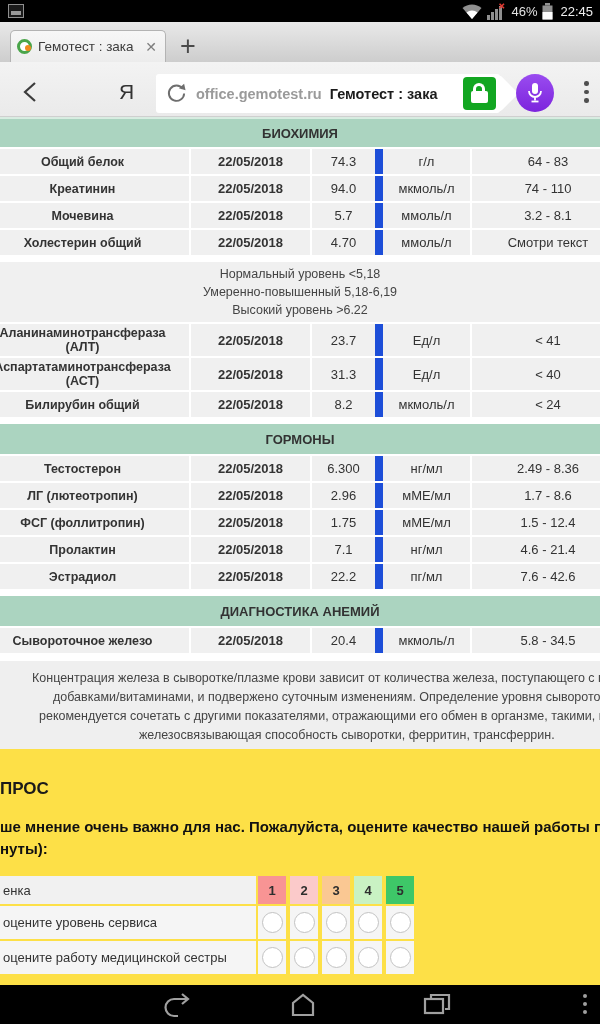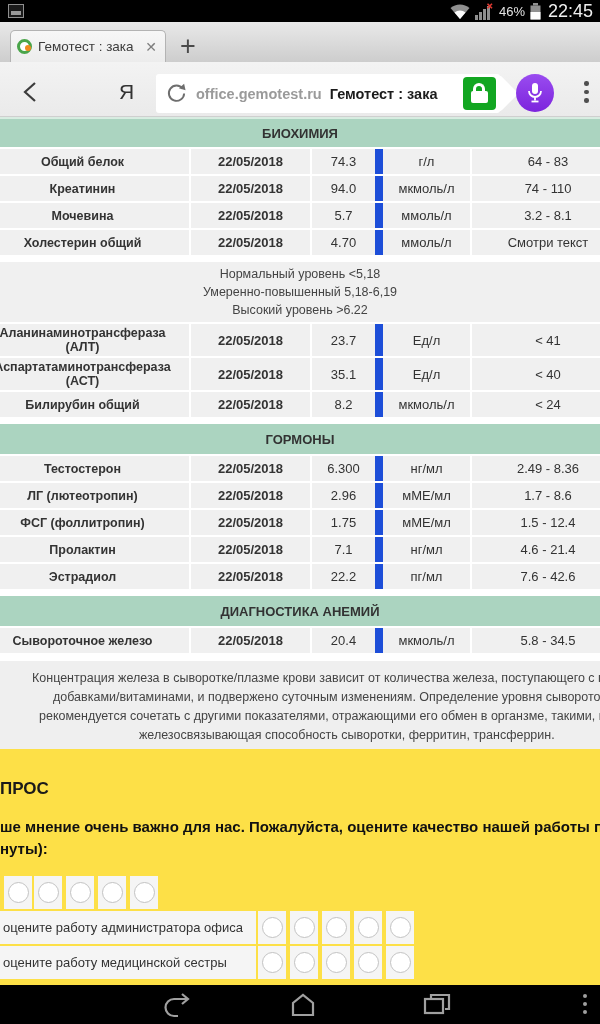--- a/index.html
+++ b/index.html
@@ -6,21 +6,21 @@
   .screen{position:relative;width:600px;height:1024px;background:#fde047;overflow:hidden;
           font-family:"Liberation Sans",sans-serif;color:#333;}
 
   
   .status-bar{position:absolute;left:0;top:0;width:600px;height:22px;background:#000;
               display:flex;align-items:center;justify-content:space-between;z-index:20;}
   .sb-left{display:flex;align-items:center;padding-left:8px;}
   .shot-icon{width:14px;height:12px;border:1px solid #8f8f8f;position:relative;background:#1a1a1a;}
   .shot-icon::after{content:"";position:absolute;left:2px;right:2px;bottom:2px;height:4px;background:#9a9a9a;}
   .sb-right{display:flex;align-items:center;gap:5px;padding-right:7px;color:#e3e3e3;font-size:13px;}
-  .sb-right .time{font-size:18px;color:#efefef;margin-left:2px;text-align:right;}
+  .sb-right .time{font-size:13px;color:#efefef;margin-left:2px;text-align:right;}
 
   
   .tab-bar{position:absolute;left:0;top:22px;width:600px;height:40px;
            background:linear-gradient(#e9e9e9,#cdcdcd);z-index:19;}
   .tab{position:absolute;left:10px;top:8px;width:156px;height:32px;
        background:linear-gradient(#f7f7f7,#ececec);
        border:1px solid #b3b3b3;border-bottom:none;border-radius:5px 5px 0 0;
        display:flex;align-items:center;padding:0 6px;box-sizing:border-box;gap:6px;}
   .favicon{width:15px;height:15px;border:3px solid #4aa54a;border-radius:50%;
            box-sizing:border-box;position:relative;background:#fff;flex:0 0 auto;}
@@ -215,21 +215,21 @@
     <div class="t-row">
       <div class="c name">Аланинаминотрансфераза (АЛТ)</div>
       <div class="c date">22/05/2018</div>
       <div class="c value">23.7</div>
       <div class="c unit">Ед/л</div>
       <div class="c range">&lt; 41</div>
     </div>
     <div class="t-row">
       <div class="c name">Аспартатаминотрансфераза (АСТ)</div>
       <div class="c date">22/05/2018</div>
-      <div class="c value">35.1</div>
+      <div class="c value">31.3</div>
       <div class="c unit">Ед/л</div>
       <div class="c range">&lt; 40</div>
     </div>
     <div class="t-row">
       <div class="c name">Билирубин общий</div>
       <div class="c date">22/05/2018</div>
       <div class="c value">8.2</div>
       <div class="c unit">мкмоль/л</div>
       <div class="c range">&lt; 24</div>
     </div>
@@ -290,39 +290,30 @@
     </div>
   </div>
 
   <div class="survey">
     <div class="s-heading">ПРОС</div>
     <div class="s-par">
       <div class="s-line">ше мнение очень важно для нас. Пожалуйста, оцените качество нашей работы по</div>
       <div class="s-line">нуты):</div>
     </div>
     <div class="s-table">
-      <div class="s-rrow">
-        <div class="radio-cell">
-            <div class="radio"></div>
-          </div>
-        <div class="radio-cell">
-            <div class="radio"></div>
-          </div>
-        <div class="radio-cell">
-            <div class="radio"></div>
-          </div>
-        <div class="radio-cell">
-            <div class="radio"></div>
-          </div>
-        <div class="radio-cell">
-            <div class="radio"></div>
-          </div>
+      <div class="s-hrow">
+        <div class="s-label">енка</div>
+        <div class="scale-cell" style="background: rgb(248, 148, 148);">1</div>
+        <div class="scale-cell" style="background: rgb(251, 202, 202);">2</div>
+        <div class="scale-cell" style="background: rgb(250, 200, 147);">3</div>
+        <div class="scale-cell" style="background: rgb(201, 242, 195);">4</div>
+        <div class="scale-cell" style="background: rgb(62, 199, 104);">5</div>
       </div>
       <div class="s-rrow">
-        <div class="s-label">оцените работу администратора офиса</div>
+        <div class="s-label">оцените уровень сервиса</div>
         <div class="radio-cell">
             <div class="radio"></div>
           </div>
         <div class="radio-cell">
             <div class="radio"></div>
           </div>
         <div class="radio-cell">
             <div class="radio"></div>
           </div>
         <div class="radio-cell">

